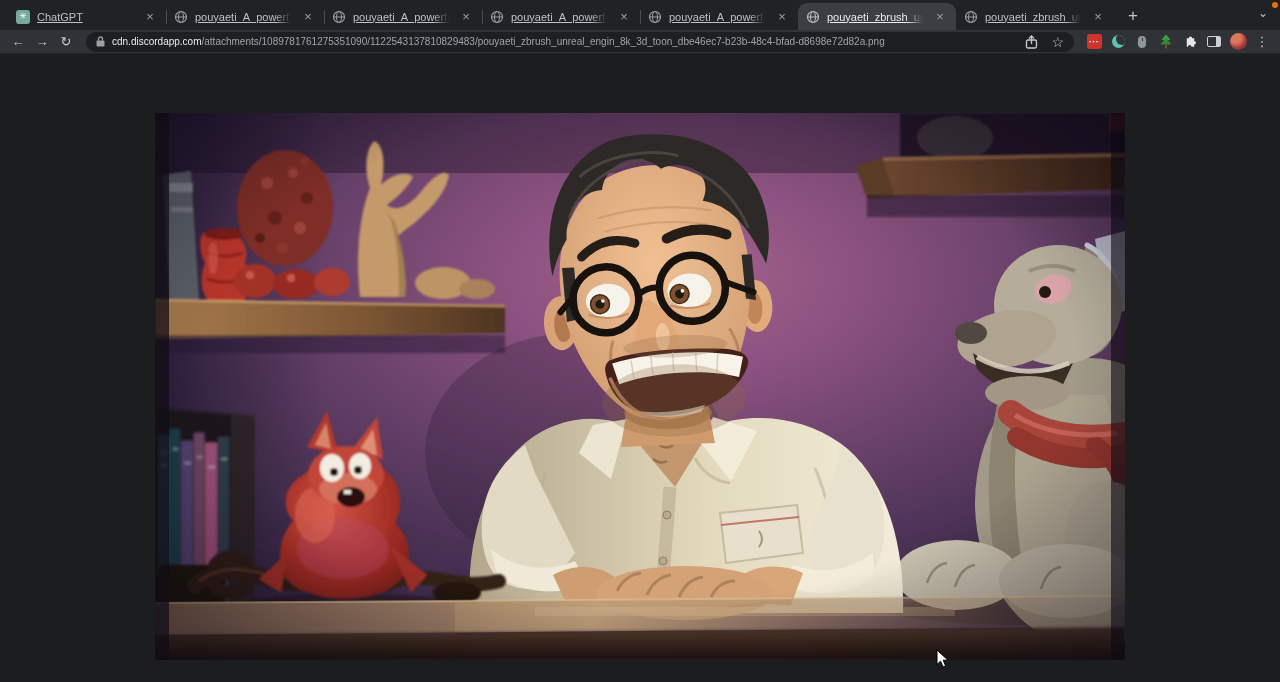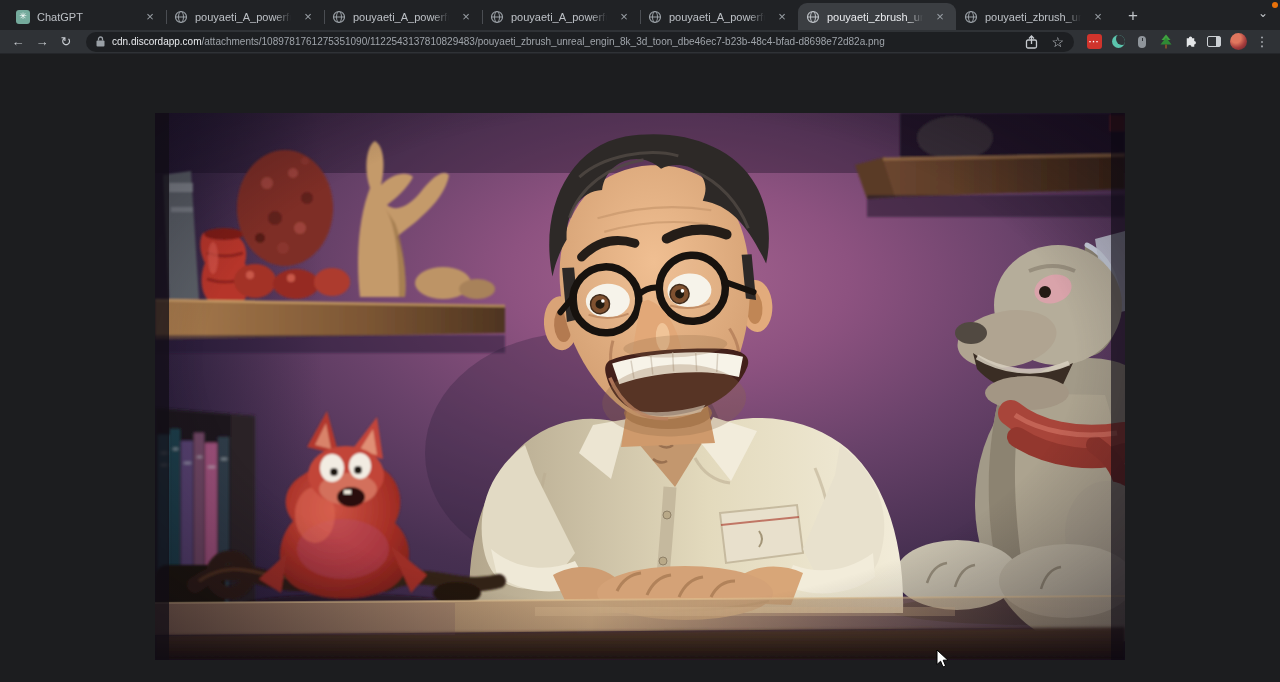--- a/index.html
+++ b/index.html
@@ -10,21 +10,21 @@
   .tabstrip{position:relative;height:30px;background:var(--c-tabbar,#202225);
     display:flex;align-items:flex-end;padding:0 0 0 8px;}
   .tab{position:relative;width:158px;height:27px;display:flex;align-items:center;
     gap:7px;padding:0 8px;border-radius:9px 9px 0 0;color:var(--c-tab-text,#bdc1c6);
     font-size:11px;flex:none;cursor:default;}
   .tab:not(:first-child)::before{content:"";position:absolute;left:0;top:7px;width:1px;height:14px;background:#4a4d52;}
   .tab.active{background:var(--c-activetab,#3b3e42);color:#e8eaed;}
   .tab.active::before,.tab.active + .tab::before{display:none;}
   .tab-label{flex:1;white-space:nowrap;overflow:hidden;
     -webkit-mask-image:linear-gradient(90deg,#000 82%,transparent 98%);
-    mask-image:linear-gradient(90deg,#000 82%,transparent 98%);}
+    mask-image:linear-gradient(90deg,#000 82%,transparent 98%);text-decoration:underline;}
   .tab-close{width:16px;height:16px;flex:none;border-radius:50%;display:flex;
     align-items:center;justify-content:center;font-size:13px;color:#9aa0a6;}
   .favicon{width:14px;height:14px;flex:none;display:flex;align-items:center;justify-content:center;}
   .favicon.chatgpt{background:var(--c-chatgpt,#75ab9d);border-radius:3px;color:#fff;font-size:9px;line-height:1;}
   .newtab{width:26px;height:26px;margin:0 0 1px 6px;border-radius:50%;display:flex;align-items:center;
     justify-content:center;color:#c0c4c8;font-size:17px;flex:none;}
   .strip-end{margin-left:auto;display:flex;align-items:center;height:100%;padding-right:12px;color:#c0c4c8;}
   .tab-chevron{font-size:12px;line-height:1;transform:translateY(-2px);}
   .corner-dot{position:absolute;top:2px;right:2px;width:6px;height:6px;border-radius:50%;
     background:var(--c-alert,#e8710a);}

